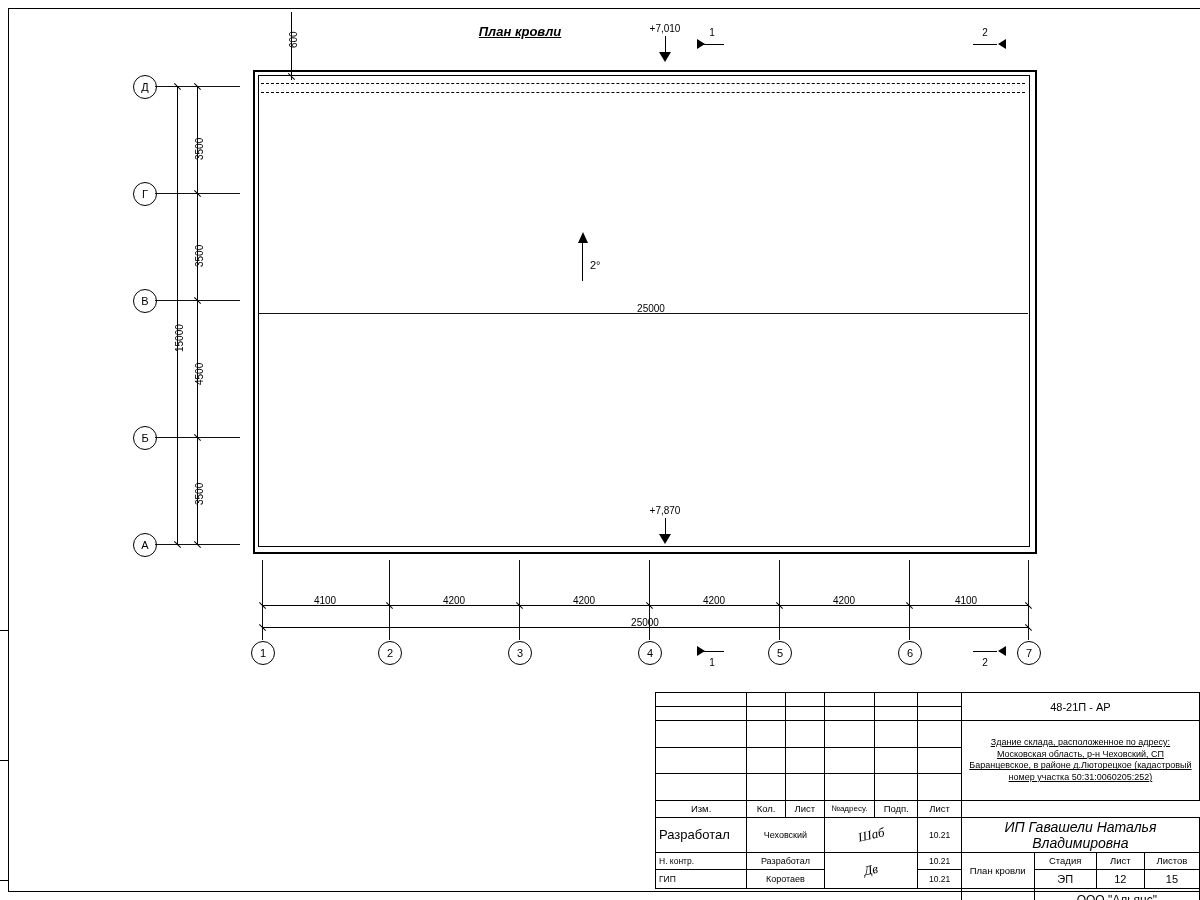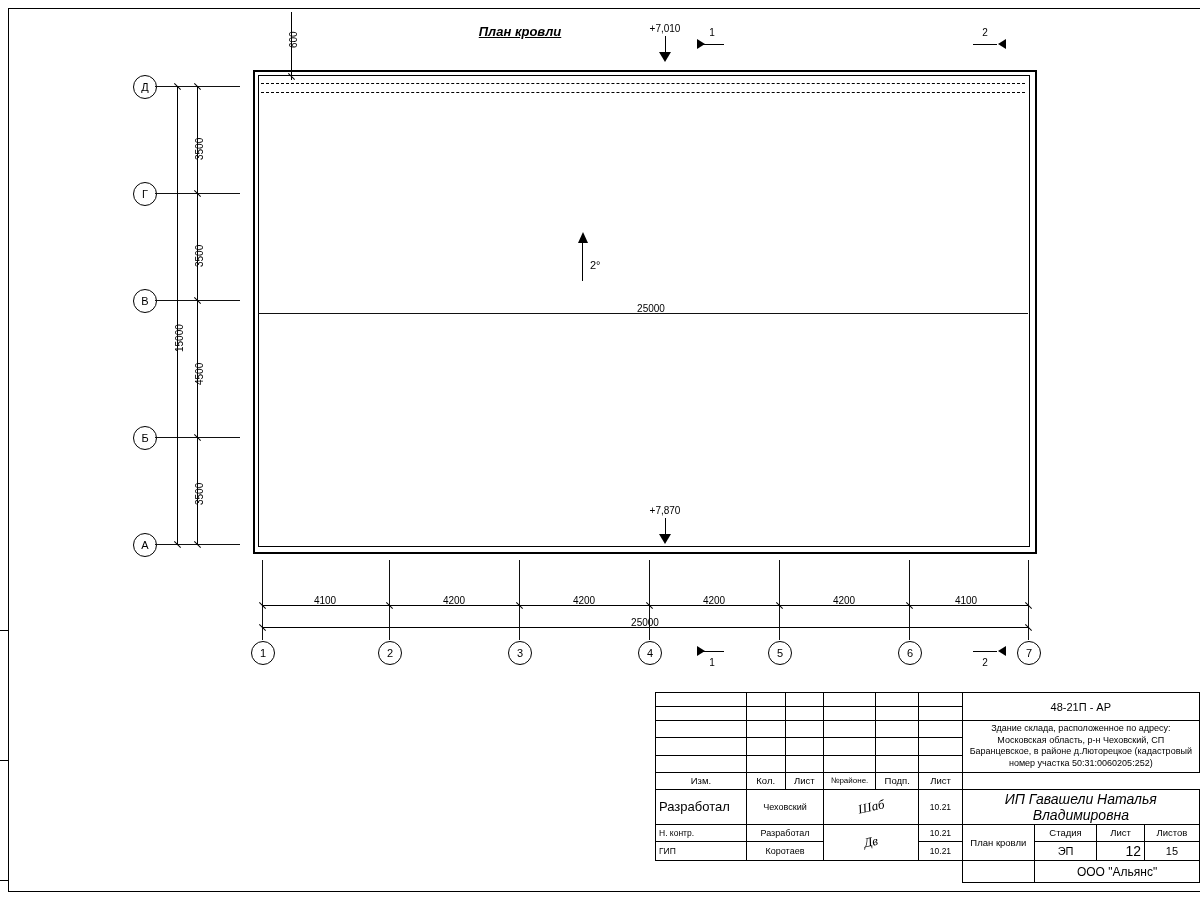--- a/index.html
+++ b/index.html
@@ -208,21 +208,21 @@
       <td></td>
       <td></td>
     </tr>
     <tr>
       <td style="height:11px;"></td>
       <td></td>
       <td></td>
       <td></td>
       <td></td>
       <td></td>
-      <td class="c" colspan="4" rowspan="3" style="font-size:9px;line-height:1.3;padding:2px 4px;">Здание склада, расположенное по адресу: Московская область, р-н Чеховский, СП Баранцевское, в районе д.Люторецкое  (кадастровый номер участка 50:31:0060205:252)</td>
+      <td class="c" colspan="4" rowspan="3" style="font-size:9px;line-height:1.3;padding:16px 4px;text-decoration:underline;">Здание склада, расположенное по адресу: Московская область, р-н Чеховский, СП Баранцевское, в районе д.Люторецкое  (кадастровый номер участка 50:31:0060205:252)</td>
     </tr>
     <tr>
       <td style="height:11px;"></td>
       <td></td>
       <td></td>
       <td></td>
       <td></td>
       <td></td>
     </tr>
     <tr>
@@ -230,21 +230,21 @@
       <td></td>
       <td></td>
       <td></td>
       <td></td>
       <td></td>
     </tr>
     <tr>
       <td class="c" style="height:14px;">Изм.</td>
       <td class="c">Кол.</td>
       <td class="c">Лист</td>
-      <td class="c" style="font-size:8px;">№районе.</td>
+      <td class="c" style="font-size:8px;">№адресу.</td>
       <td class="c">Подп.</td>
       <td class="c">Лист</td>
     </tr>
     <tr>
       <td style="height:22px;font-size:13px;">Разработал</td>
       <td colspan="2" class="c" style="font-size:9px;">Чеховский</td>
       <td colspan="2" class="c"><span class="sig">Шаб</span></td>
       <td class="c" style="font-size:8.5px;">10.21</td>
       <td colspan="4" class="c" rowspan="1" style="font-style:italic;font-size:14px;">ИП Гавашели Наталья Владимировна</td>
     </tr>
@@ -256,21 +256,21 @@
       <td class="c" rowspan="2" style="width:55px;">План кровли</td>
       <td class="c" style="width:46px;">Стадия</td>
       <td class="c" style="width:34px;">Лист</td>
       <td class="c" style="width:40px;">Листов</td>
     </tr>
     <tr>
       <td style="height:16px;font-size:8.5px;">ГИП</td>
       <td colspan="2" class="c" style="font-size:9px;">Коротаев</td>
       <td class="c" style="font-size:8.5px;">10.21</td>
       <td class="c" style="font-size:11px;">ЭП</td>
-      <td class="c" style="font-size:14px;text-align:right;">12</td>
+      <td class="c" style="font-size:11px;">12</td>
       <td class="c" style="font-size:11px;">15</td>
     </tr>
     <tr>
       <td colspan="6" style="height:20px;border:none;"></td>
       <td class="c" style="font-size:9px;"></td>
       <td colspan="3" class="c" style="font-size:12px;">ООО "Альянс"</td>
     </tr>
   </tbody>
     </table>
 

